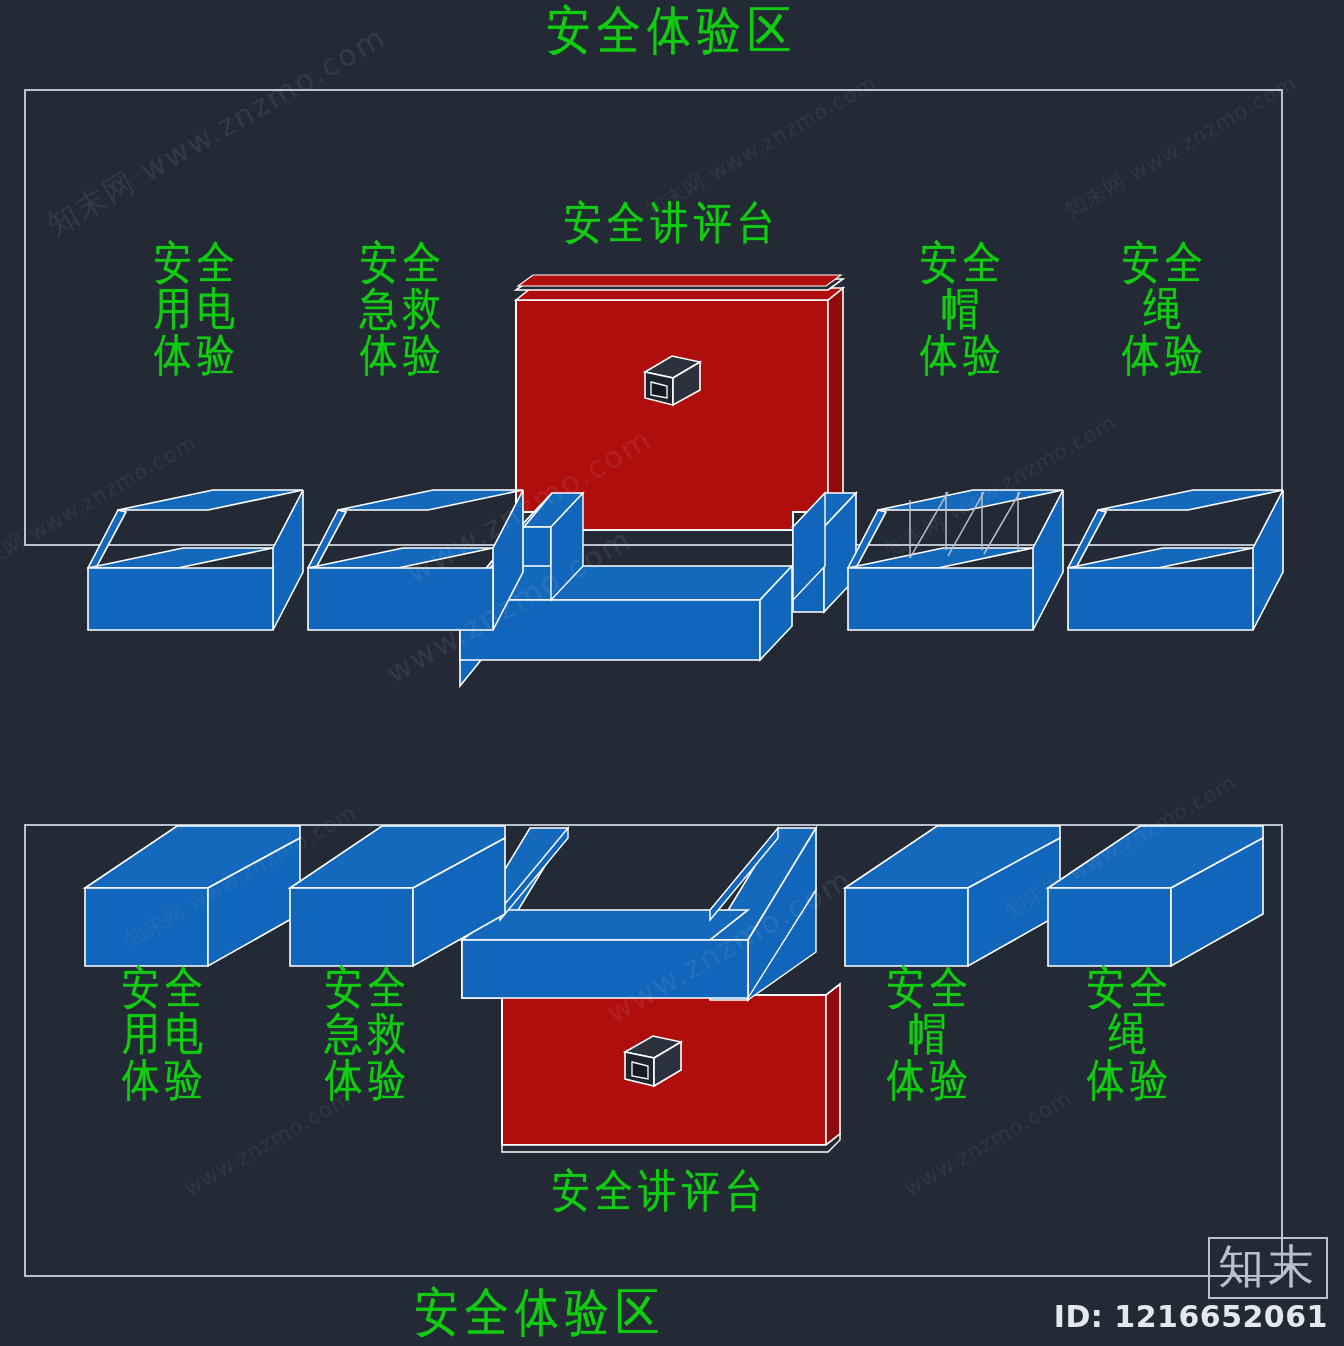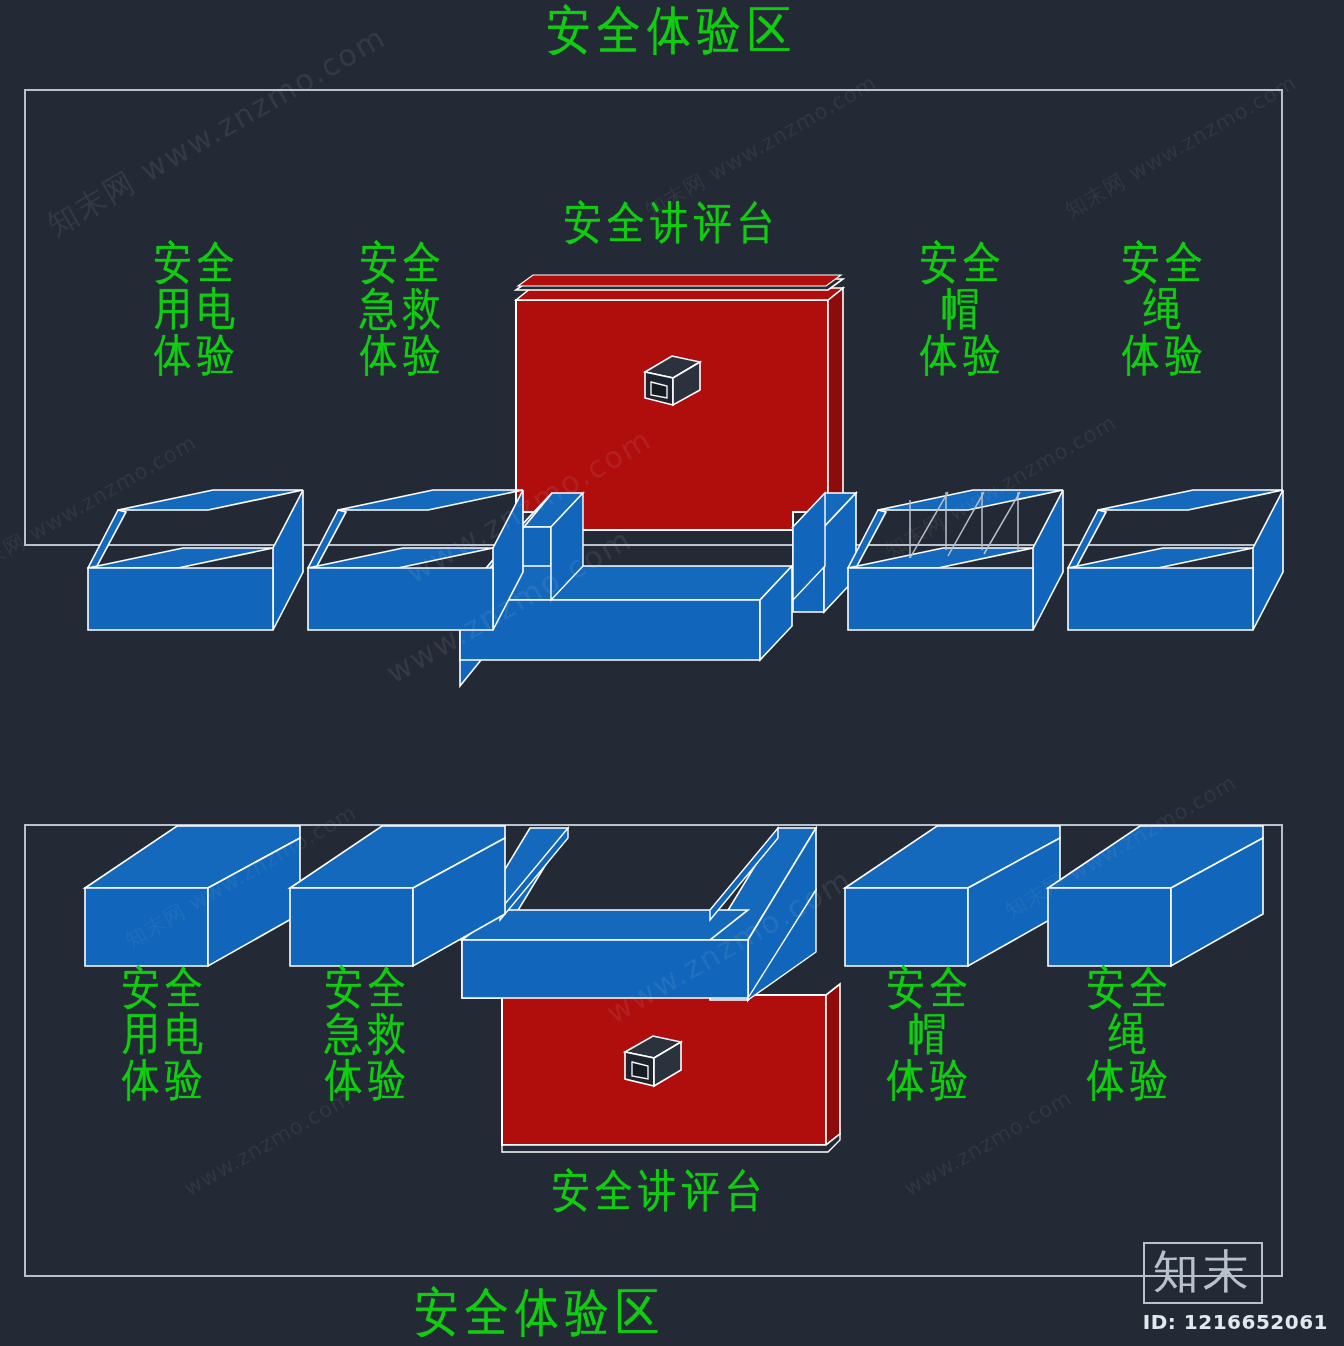--- a/index.html
+++ b/index.html
@@ -46,36 +46,35 @@
     color:rgba(200,208,218,0.10);
     font-size:30px;
     letter-spacing:2px;
     white-space:nowrap;
     transform:rotate(-30deg);
     transform-origin:left top;
     pointer-events:none;
   }
 
   
-  #logo-block{position:absolute;right:16px;bottom:12px;text-align:left;}
+  #logo-block{position:absolute;right:16px;bottom:12px;text-align:right;}
   #logo-mark{
     display:inline-block;
     border:2px solid #b9c2cc;
     color:#b9c2cc;
     font-size:46px;
     line-height:1;
     padding:4px 8px 8px 8px;
     letter-spacing:4px;
     font-family:"DejaVu Sans","Liberation Sans",sans-serif;
   }
   #logo-id{
     color:#e3e8ee;
-    font-size:20px;
+    font-size:30px;
     font-weight:bold;
-    margin-top:6px;
     letter-spacing:0.5px;
     font-family:"DejaVu Sans","Liberation Sans",sans-serif;
   }
 </style>
 </head>
 <body>
 
 <div id="stage">
 
   <svg id="cad" viewBox="0 0 1344 1346">

